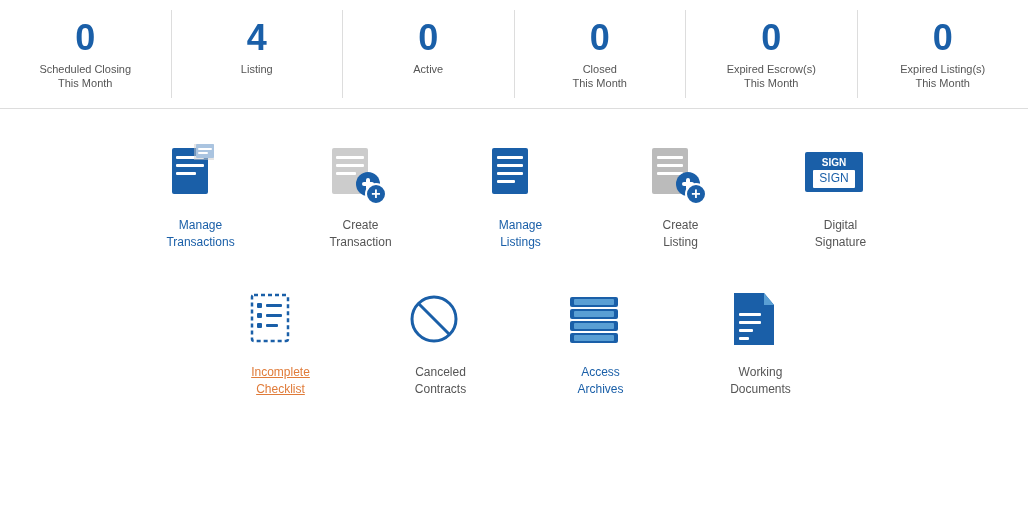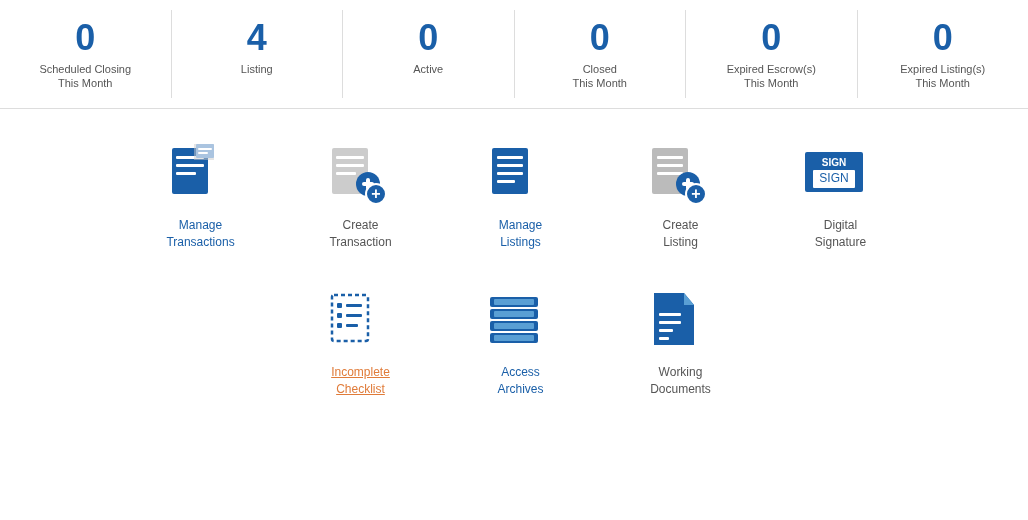--- a/index.html
+++ b/index.html
@@ -230,20 +230,29 @@
         <rect x="22" y="25" width="16" height="3" rx="1" fill="#1a5fa8"></rect>
         <rect x="13" y="34" width="5" height="5" rx="1" fill="#1a5fa8"></rect>
         <rect x="22" y="35" width="12" height="3" rx="1" fill="#1a5fa8"></rect>
       </svg>
         </div>
         <div class="icon-label orange">Incomplete<br>Checklist</div>
       </div>
       <div class="icon-item">
         <div class="icon-visual">
           <svg viewBox="0 0 60 60" xmlns="http://www.w3.org/2000/svg">
+        <circle cx="30" cy="30" r="22" fill="none" stroke="#1a5fa8" stroke-width="3"></circle>
+        <line x1="14" y1="14" x2="46" y2="46" stroke="#1a5fa8" stroke-width="3"></line>
+      </svg>
+        </div>
+        <div class="icon-label">Canceled<br>Contracts</div>
+      </div>
+      <div class="icon-item">
+        <div class="icon-visual">
+          <svg viewBox="0 0 60 60" xmlns="http://www.w3.org/2000/svg">
         <rect x="6" y="8" width="48" height="10" rx="2" fill="#1a5fa8"></rect>
         <rect x="6" y="20" width="48" height="10" rx="2" fill="#1a5fa8"></rect>
         <rect x="6" y="32" width="48" height="10" rx="2" fill="#1a5fa8"></rect>
         <rect x="6" y="44" width="48" height="10" rx="2" fill="#1a5fa8"></rect>
         <rect x="10" y="10" width="40" height="6" rx="1" fill="#5a9fd4"></rect>
         <rect x="10" y="22" width="40" height="6" rx="1" fill="#5a9fd4"></rect>
         <rect x="10" y="34" width="40" height="6" rx="1" fill="#5a9fd4"></rect>
         <rect x="10" y="46" width="40" height="6" rx="1" fill="#5a9fd4"></rect>
       </svg>
         </div>

